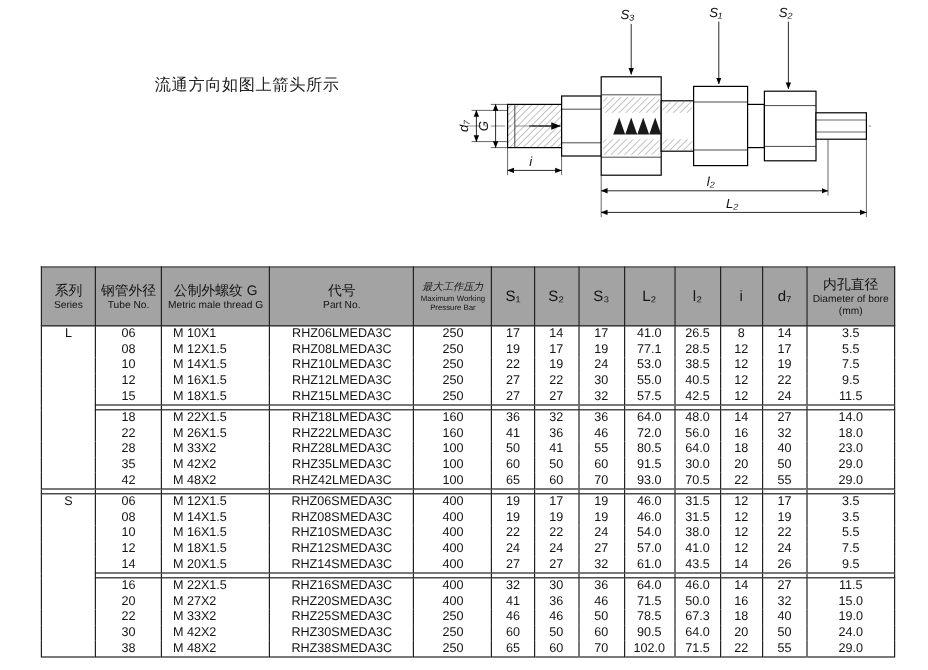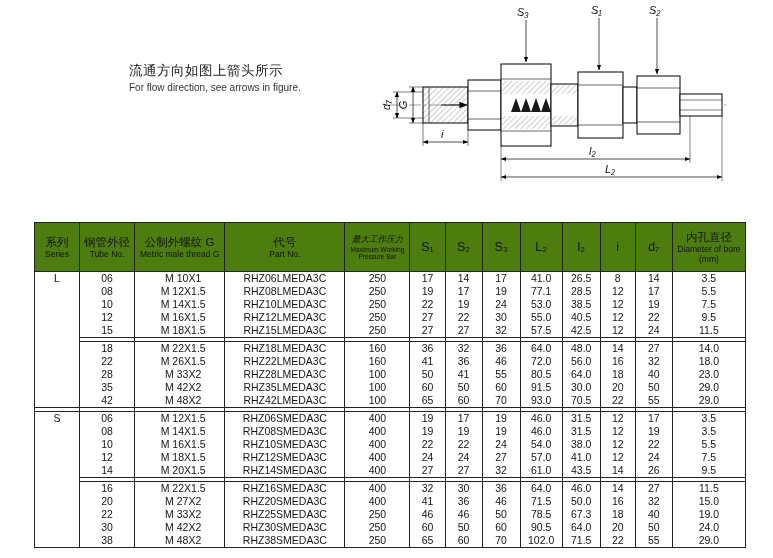--- a/index.html
+++ b/index.html
@@ -1,47 +1,46 @@
 <!DOCTYPE html>
 <html><head>
 <meta charset="utf-8">
 <style>
   html,body{margin:0;padding:0;}
   body{width:773px;height:558px;background:#fff;font-family:"Liberation Sans","DejaVu Sans",sans-serif;color:#141414;}
   .page{position:relative;width:773px;height:558px;overflow:hidden;background:#fff;}
 
-  .flow-note{position:absolute;left:129px;top:62px;}
+  .flow-note{position:absolute;left:129px;top:62px;text-align:right;}
   .flow-zh{font-size:13.5px;color:#222;letter-spacing:.5px;}
   .flow-en{font-size:10px;color:#333;margin-top:2px;}
 
   .drawing{position:absolute;left:383px;top:0;width:355px;height:192px;}
   .drawing-svg text{font-size:11px;fill:#111;font-style:italic;font-family:"Liberation Sans","DejaVu Sans",sans-serif;}
   .dl{stroke:#000;stroke-width:.7;fill:none;}
   .ext{stroke:#000;stroke-width:.5;}
 
   .spec-table{position:absolute;left:34px;top:222px;width:712px;border-collapse:collapse;table-layout:fixed;border:1.4px solid #222;}
-  .spec-table th{background:#4d7c0f;border:1px solid #222;font-weight:normal;height:46px;padding:1px;vertical-align:middle;text-align:center;}
+  .spec-table th{background:#a3a3a3;border:1px solid #222;font-weight:normal;height:46px;padding:1px;vertical-align:middle;text-align:center;}
   .h-zh{font-size:11.5px;}
   .h-en{font-size:8.5px;line-height:1.15;}
   .small-h .h-zh{font-size:8.5px;font-style:italic;}
   .small-h .h-en{font-size:6.5px;}
   th.sym{font-size:12.5px;}
   .spec-table td{border-left:1px solid #222;border-right:1px solid #222;border-top:none;border-bottom:none;font-size:10.5px;height:13px;line-height:13px;padding:0 2px;text-align:center;white-space:nowrap;overflow:hidden;}
-  .spec-table td.c1{text-align:center;padding-left:9px;}
+  .spec-table td.c1{text-align:left;padding-left:9px;}
   .series-cell{vertical-align:top;font-size:11px;padding-top:1px;}
   tr.spacer-row td{height:3px;line-height:3px;font-size:0;border-top:1px solid #222;border-bottom:1px solid #222;padding:0;}
 </style>
 </head>
 <body>
 
 <div class="page">
 
   <div class="flow-note">
     <div class="flow-zh">流通方向如图上箭头所示</div>
-    <div class="flow-en">For flow direction, see arrows in figure.</div>
   </div>
 
   <div class="drawing">
     <svg class="drawing-svg" viewBox="0 0 350 190" width="350" height="190">
       <defs>
         <pattern id="hatch" width="4" height="4" patternUnits="userSpaceOnUse" patternTransform="rotate(45)">
           <line x1="0" y1="0" x2="0" y2="4" stroke="#555" stroke-width="0.6"></line>
         </pattern>
         <marker id="arr" viewBox="0 0 10 10" refX="9.5" refY="5" markerWidth="8" markerHeight="8" orient="auto-start-reverse">
           <path d="M0,1 L10,5 L0,9 z" fill="#000"></path>

